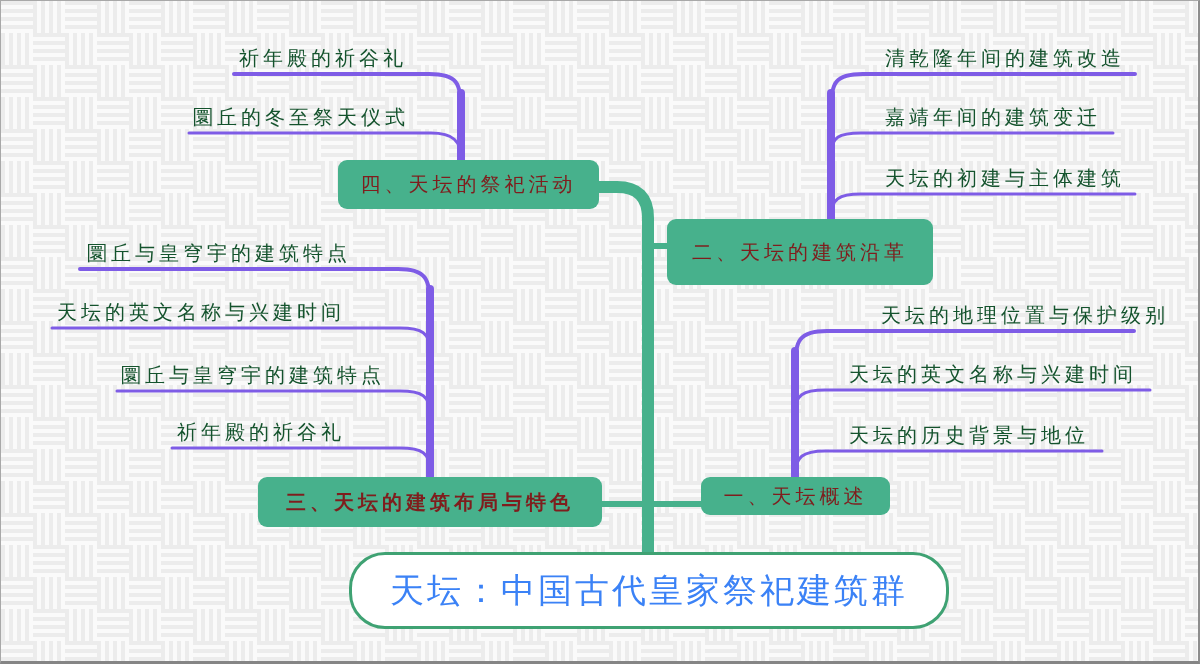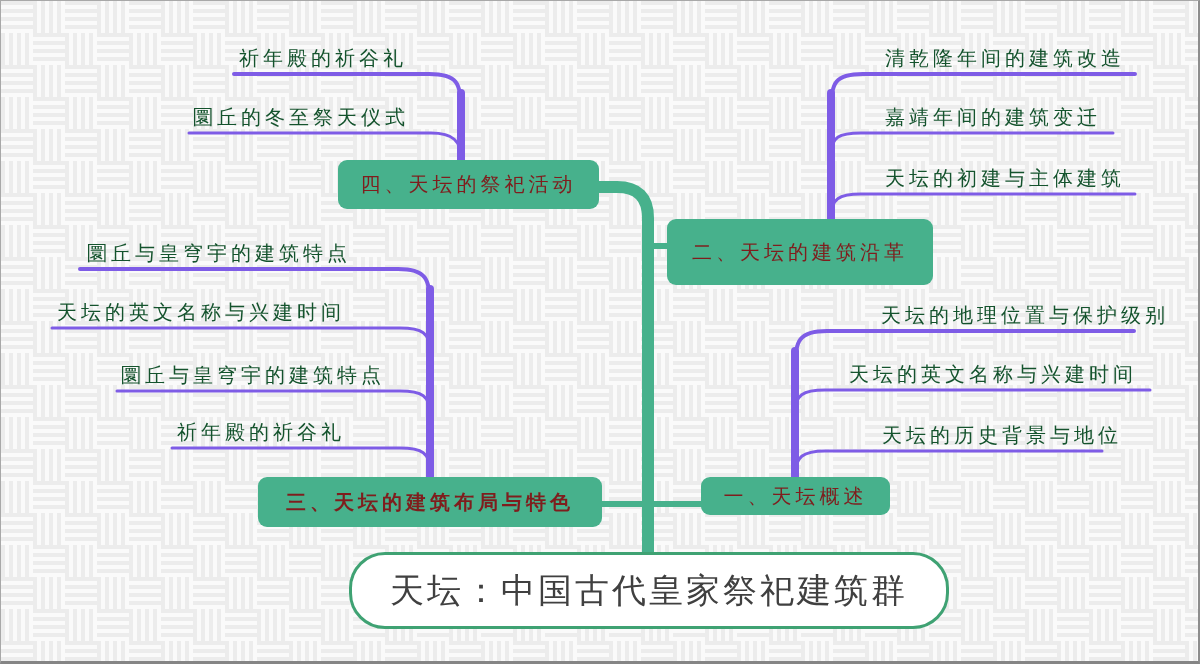--- a/index.html
+++ b/index.html
@@ -36,21 +36,21 @@
     white-space:nowrap;cursor:pointer;
   }
   .root-node{
     position:absolute;
     left:348px;top:551px;width:600px;height:77px;
     box-sizing:border-box;
     display:flex;align-items:center;justify-content:center;
     background:#ffffff;
     border:3px solid #3FA273;
     border-radius:36px;
-    font-size:34px;letter-spacing:3px;color:#404040;
+    font-size:34px;letter-spacing:3px;color:#3b82f6;
     white-space:nowrap;cursor:pointer;
   }
   .child{
     position:absolute;height:30px;line-height:30px;
     font-size:20px;letter-spacing:4px;color:#14532d;
     white-space:nowrap;cursor:pointer;
   }
 </style>
 </head>
 <body>
@@ -91,21 +91,21 @@
     </g>
   </svg>
 
   <div class="node" style="left:700px;top:476px;width:189px;height:38px;">一、天坛概述</div>
   <div class="node" style="left:666px;top:218px;width:266px;height:66px;">二、天坛的建筑沿革</div>
   <div class="node" style="left:257px;top:476px;width:344px;height:50px;font-weight:bold;">三、天坛的建筑布局与特色</div>
   <div class="node" style="left:337px;top:159px;width:261px;height:49px;">四、天坛的祭祀活动</div>
 
   <div class="child" style="left:848px;top:299px;margin-left:32px;">天坛的地理位置与保护级别</div>
   <div class="child" style="left:848px;top:358px;">天坛的英文名称与兴建时间</div>
-  <div class="child" style="left:848px;top:419px;margin-left:33px;">天坛的历史背景与地位</div>
+  <div class="child" style="left:848px;top:419px;">天坛的历史背景与地位</div>
 
   <div class="child" style="left:884px;top:42px;">清乾隆年间的建筑改造</div>
   <div class="child" style="left:884px;top:101px;">嘉靖年间的建筑变迁</div>
   <div class="child" style="left:884px;top:162px;">天坛的初建与主体建筑</div>
 
   <div class="child" style="left:86px;top:237px;">圜丘与皇穹宇的建筑特点</div>
   <div class="child" style="left:56px;top:296px;">天坛的英文名称与兴建时间</div>
   <div class="child" style="left:120px;top:359px;">圜丘与皇穹宇的建筑特点</div>
   <div class="child" style="left:176px;top:416px;">祈年殿的祈谷礼</div>
 

